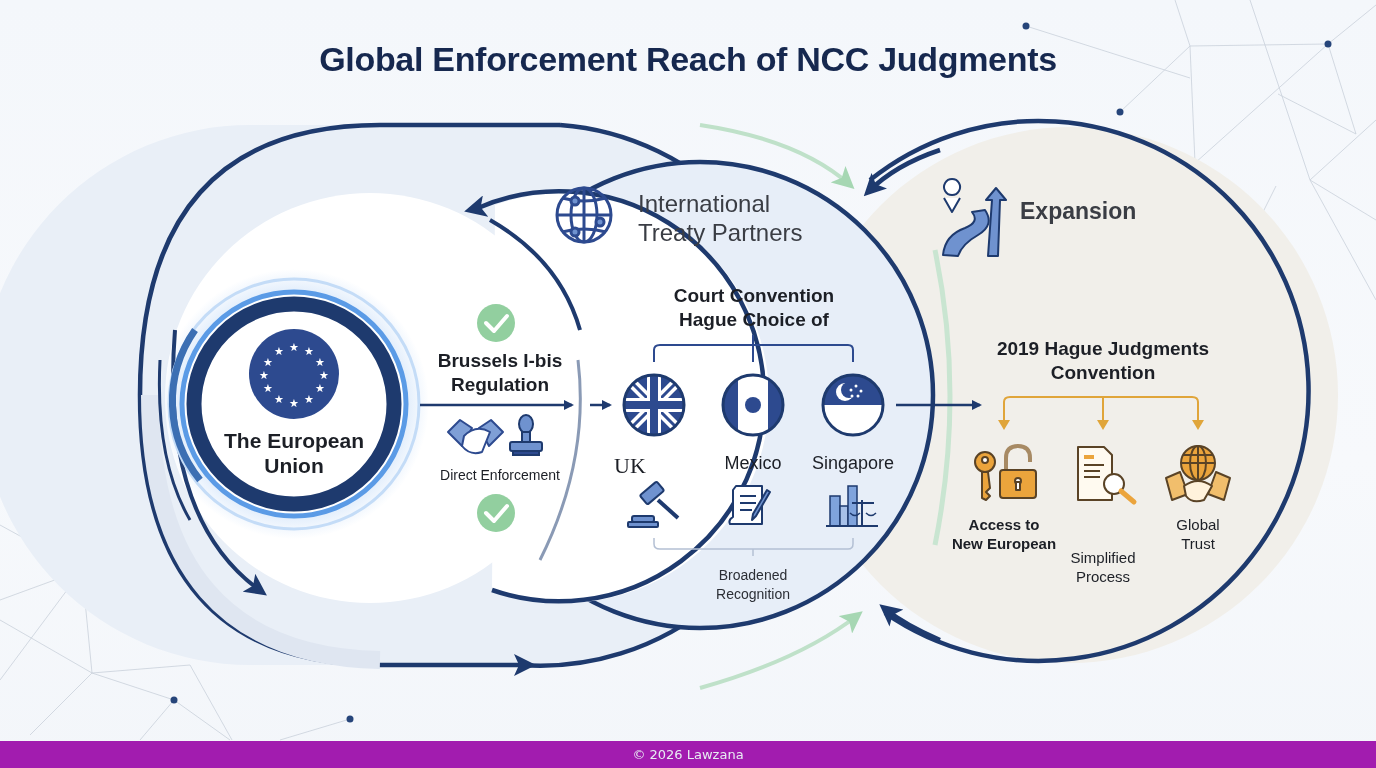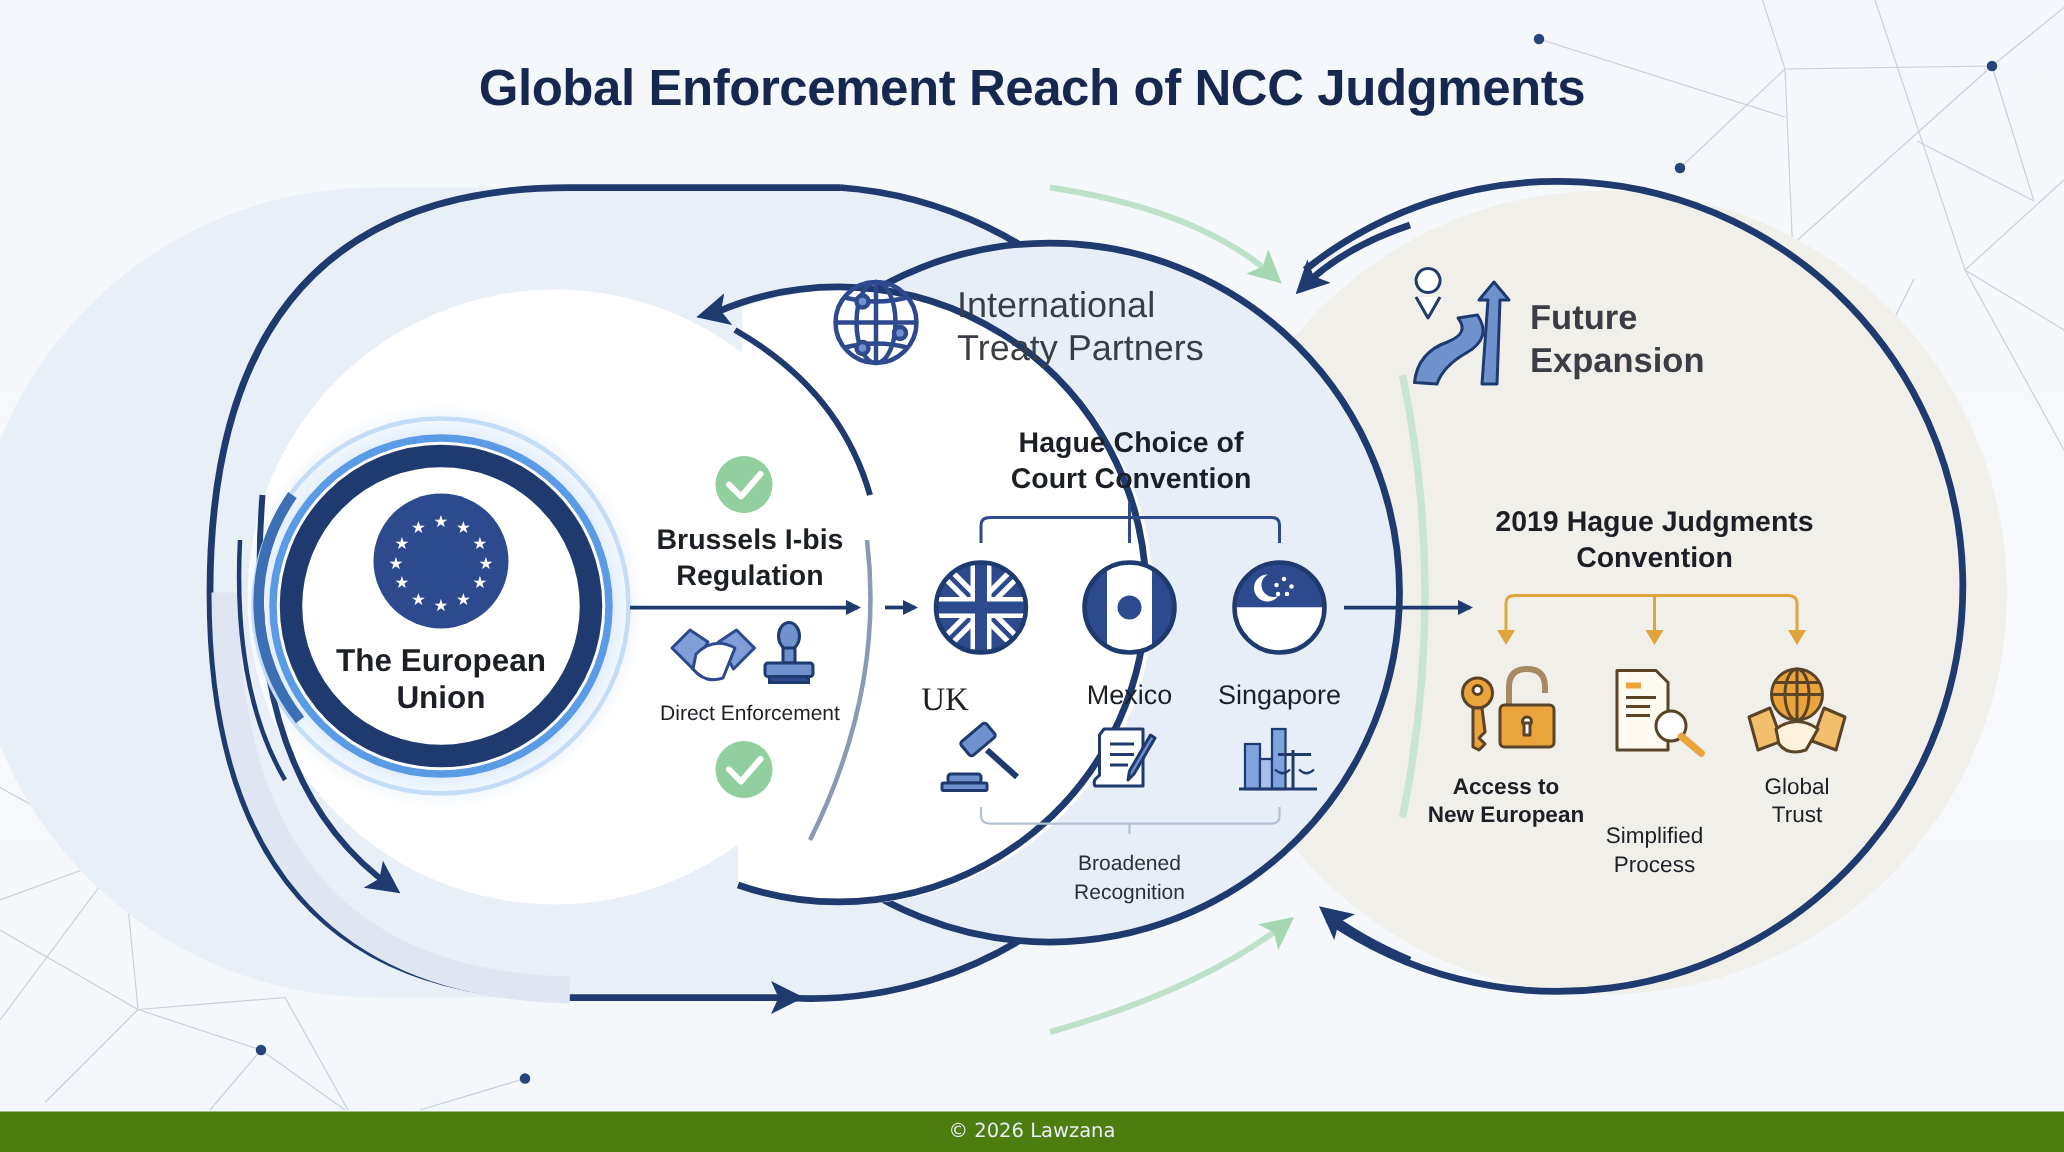--- a/index.html
+++ b/index.html
@@ -6,21 +6,21 @@
   body { width:1376px; height:768px; overflow:hidden; position:relative;
     background: linear-gradient(180deg,#f4f7fb 0%,#f7f9fc 60%,#f3f6fa 100%);
     font-family:"Liberation Sans", sans-serif; }
   .canvas { position:absolute; left:0; top:0; width:1376px; height:768px; }
   .title { position:absolute; left:0; top:40px; width:1376px; text-align:center;
     font-family:"Liberation Sans", sans-serif; font-weight:bold; font-size:34px;
     color:#16284f; letter-spacing:-0.3px; }
   .txt { position:absolute; text-align:center; color:#1c1f26; font-family:"Liberation Sans", sans-serif; }
   .bold { font-weight:bold; }
   .footer { position:absolute; left:0; top:741px; width:1376px; height:27px;
-    background:#4d7c0f; color:#e8ecf3; font-size:13px; text-align:center; line-height:27px;
+    background:#a21caf; color:#e8ecf3; font-size:13px; text-align:center; line-height:27px;
     font-family:"DejaVu Sans", sans-serif; }
 </style>
 </head>
 <body>
 
 <svg class="canvas" width="1376" height="768" viewBox="0 0 1376 768" xmlns="http://www.w3.org/2000/svg">
   <defs>
     <radialGradient id="euGlow" cx="50%" cy="50%" r="50%">
       <stop offset="70%" stop-color="#6aa6ee" stop-opacity="0.35"></stop>
       <stop offset="100%" stop-color="#6aa6ee" stop-opacity="0"></stop>
@@ -309,35 +309,34 @@
   <div>Regulation</div>
 </div>
 <div class="txt" style="left:420px;top:467px;width:160px;font-size:14px;">Direct Enforcement</div>
 
 <div class="txt" style="left:638px;top:189px;width:240px;text-align:left;font-size:24px;line-height:29px;color:#3a3d44;">
   <div>International</div>
   <div>Treaty Partners</div>
 </div>
 
 <div class="txt bold" style="left:654px;top:284px;width:200px;font-size:19px;line-height:24px;">
+  <div>Court Convention</div>
   <div>Hague Choice of</div>
-  <div>Court Convention</div>
 </div>
 
 <div class="txt" style="left:590px;top:453px;width:80px;font-size:22px;font-family:Liberation Serif, serif;">UK</div>
 <div class="txt" style="left:713px;top:453px;width:80px;font-size:18px;">Mexico</div>
 <div class="txt" style="left:803px;top:453px;width:100px;font-size:18px;">Singapore</div>
 
 <div class="txt" style="left:683px;top:566px;width:140px;font-size:14px;line-height:19px;color:#2c2f36;">
   <div>Broadened</div>
   <div>Recognition</div>
 </div>
 
 <div class="txt bold" style="left:1020px;top:197px;width:180px;text-align:left;font-size:23px;line-height:29px;color:#3a3d44;">
-  <div>Future</div>
   <div>Expansion</div>
 </div>
 
 <div class="txt bold" style="left:973px;top:337px;width:260px;font-size:19px;line-height:24px;">
   <div>2019 Hague Judgments</div>
   <div>Convention</div>
 </div>
 
 <div class="txt" style="left:949px;top:515px;width:110px;font-size:15px;line-height:19px;font-weight:bold;">
   <div>Access to</div>

